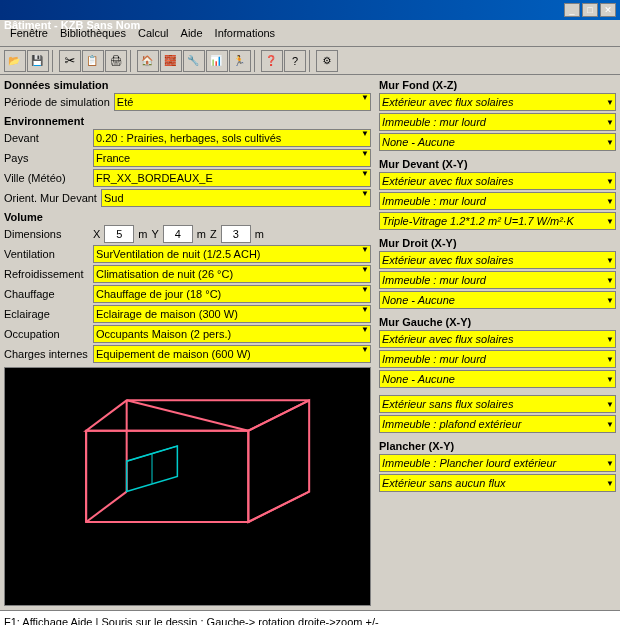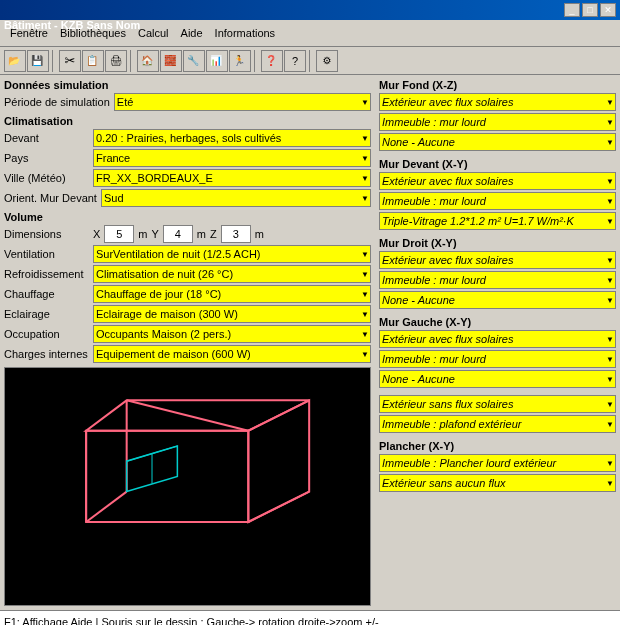--- a/index.html
+++ b/index.html
@@ -103,21 +103,21 @@
       flex: 1;
       padding: 0 2px;
       appearance: none;
       -webkit-appearance: none;
       position: relative;
     }
     .select-wrapper {
       position: relative;
       flex: 1;
       display: flex;
-      align-items: center;
+      align-items: flex-start;
     }
     .select-wrapper::after {
       content: '▼';
       font-size: 8px;
       position: absolute;
       right: 2px;
       pointer-events: none;
     }
     .dim-row {
       display: flex;
@@ -240,21 +240,21 @@
         <span class="field-label">Période de simulation</span>
         <div class="select-wrapper">
           <select class="select-field">
             <option>Eté</option>
           </select>
         </div>
       </div>
     </div>
 
     <div>
-      <div class="section-label">Climatisation</div>
+      <div class="section-label">Environnement</div>
       <div class="field-row">
         <span class="field-label">Devant</span>
         <div class="select-wrapper">
           <select class="select-field">
             <option>0.20 : Prairies, herbages, sols cultivés</option>
           </select>
         </div>
       </div>
       <div class="field-row">
         <span class="field-label">Pays</span>

